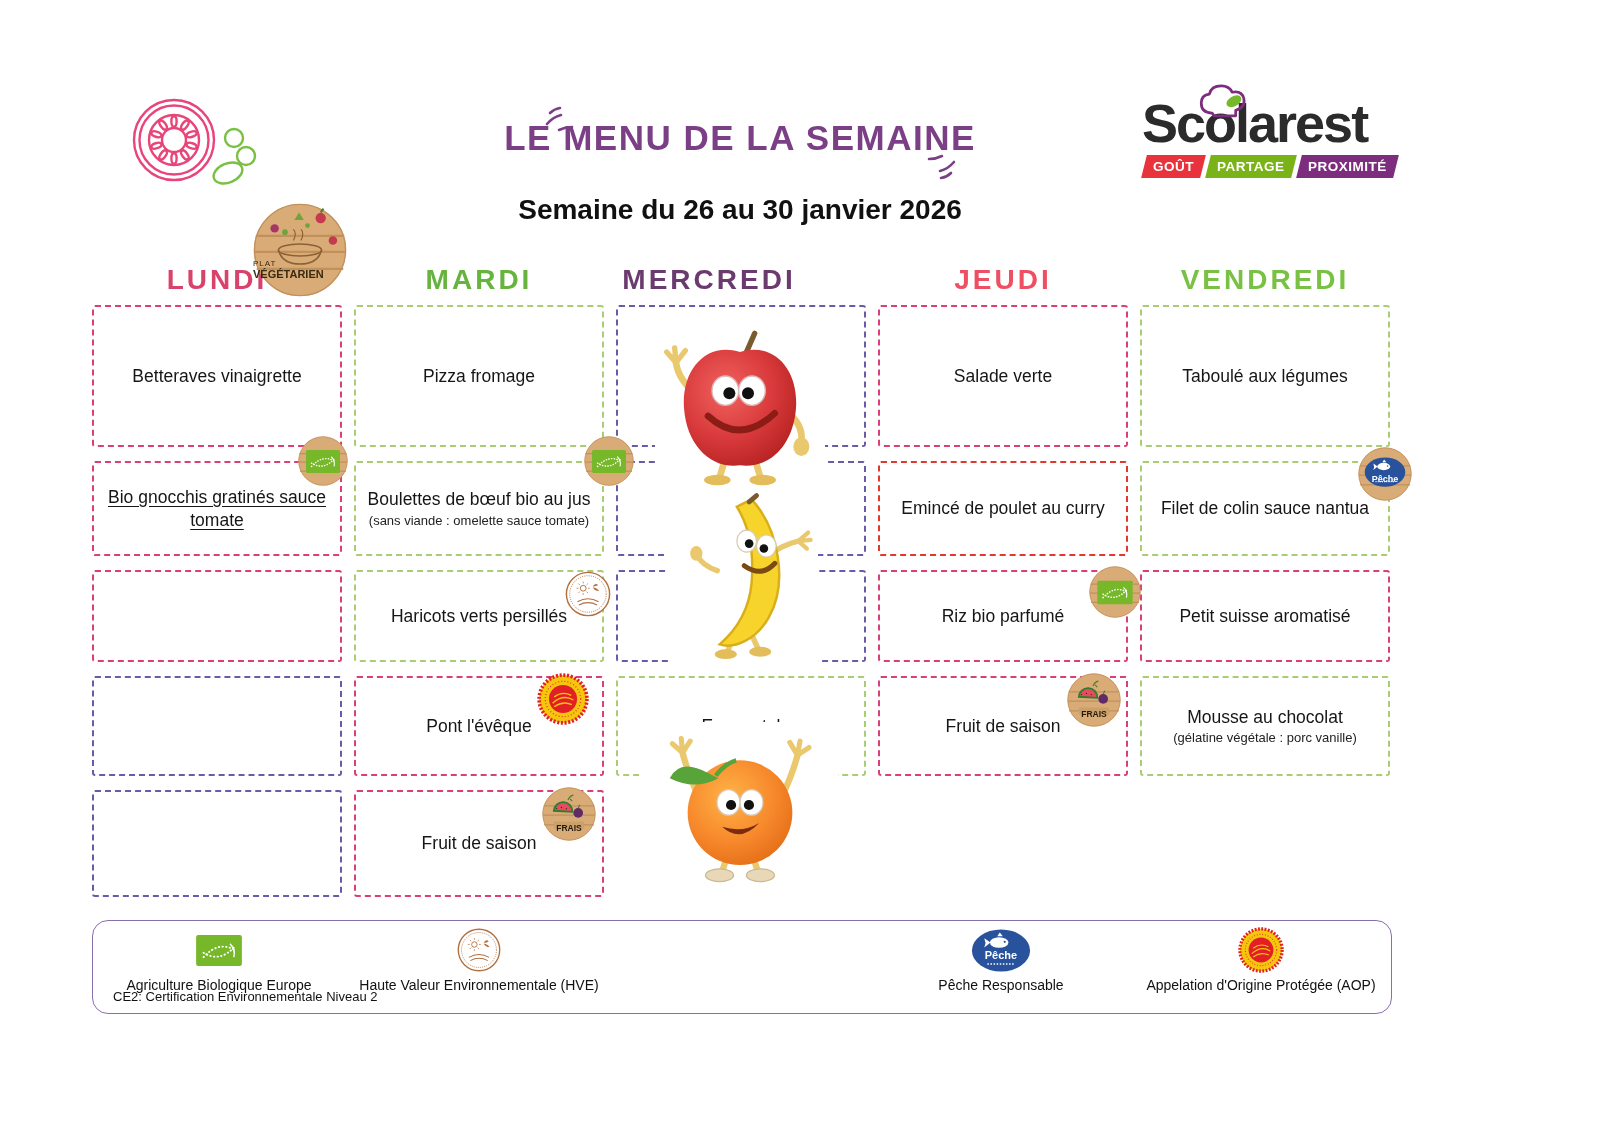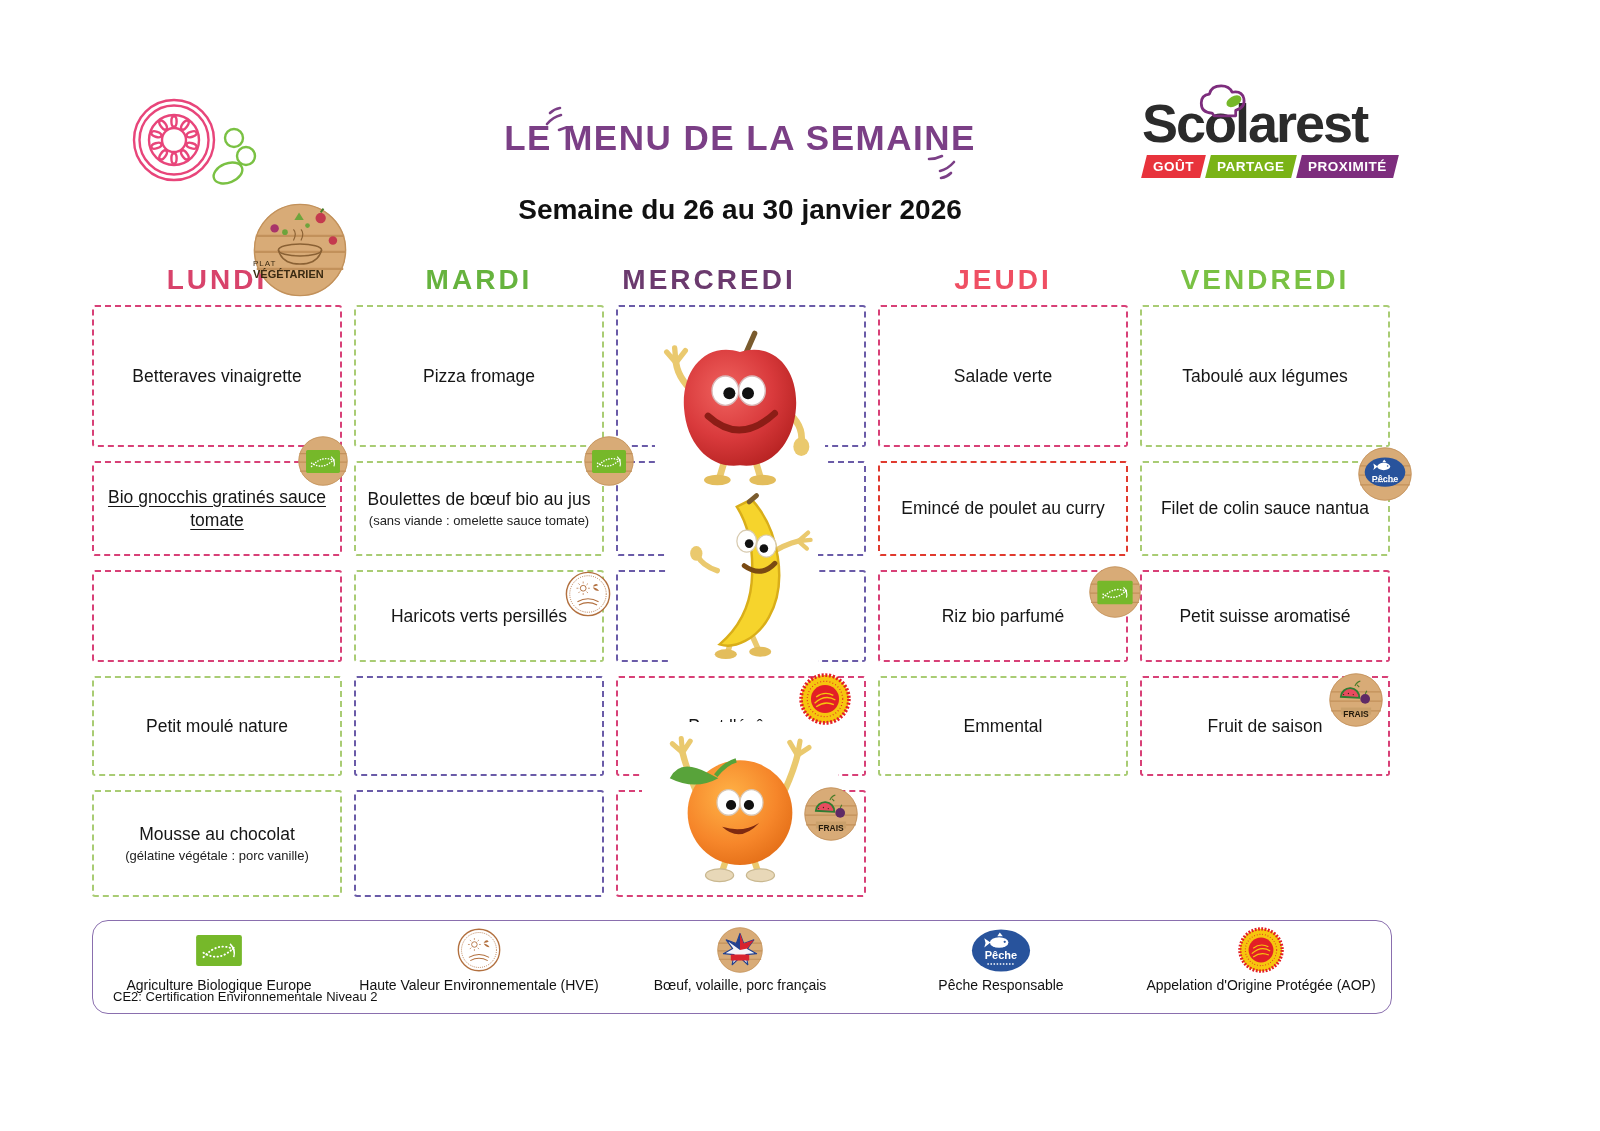--- a/index.html
+++ b/index.html
@@ -380,23 +380,20 @@
         <svg>
             <use href="#bio"></use>
           </svg>
       </div>
       <div class="dish">Riz bio parfumé</div>
     </div>
 
     <div class="cell b-pink">
       <div class="dish">Petit suisse aromatisé</div>
     </div>
-    <div class="cell b-green">
-      <div class="dish">Petit moulé nature</div>
-    </div>
     <div class="cell b-purple"></div>
     <div class="cell b-pink">
       <div class="badge" style="width:52px;height:52px;top:-5px;right:13px">
         <svg>
             <use href="#aop"></use>
           </svg>
       </div>
       <div class="dish">Pont l'évêque</div>
     </div>
     <div class="cell b-green">
@@ -454,28 +451,20 @@
       <div class="leg-label">Agriculture Biologique Europe</div>
     </div>
     <div class="leg-item li1">
       <div class="leg-icon">
         <svg width="46" height="46">
             <use href="#hve" width="46" height="46"></use>
           </svg>
       </div>
       <div class="leg-label">Haute Valeur Environnementale (HVE)</div>
     </div>
-    <div class="leg-item li2">
-      <div class="leg-icon">
-        <svg width="46" height="46">
-            <use href="#meatfr" width="46" height="46"></use>
-          </svg>
-      </div>
-      <div class="leg-label">Bœuf, volaille, porc français</div>
-    </div>
     <div class="leg-item li3">
       <div class="leg-icon">
         <svg width="62" height="47">
             <use href="#pecheov" width="62" height="47"></use>
           </svg>
         <span class="plabel2">Pêche</span>
       </div>
       <div class="leg-label">Pêche Responsable</div>
     </div>
     <div class="leg-item li4">

